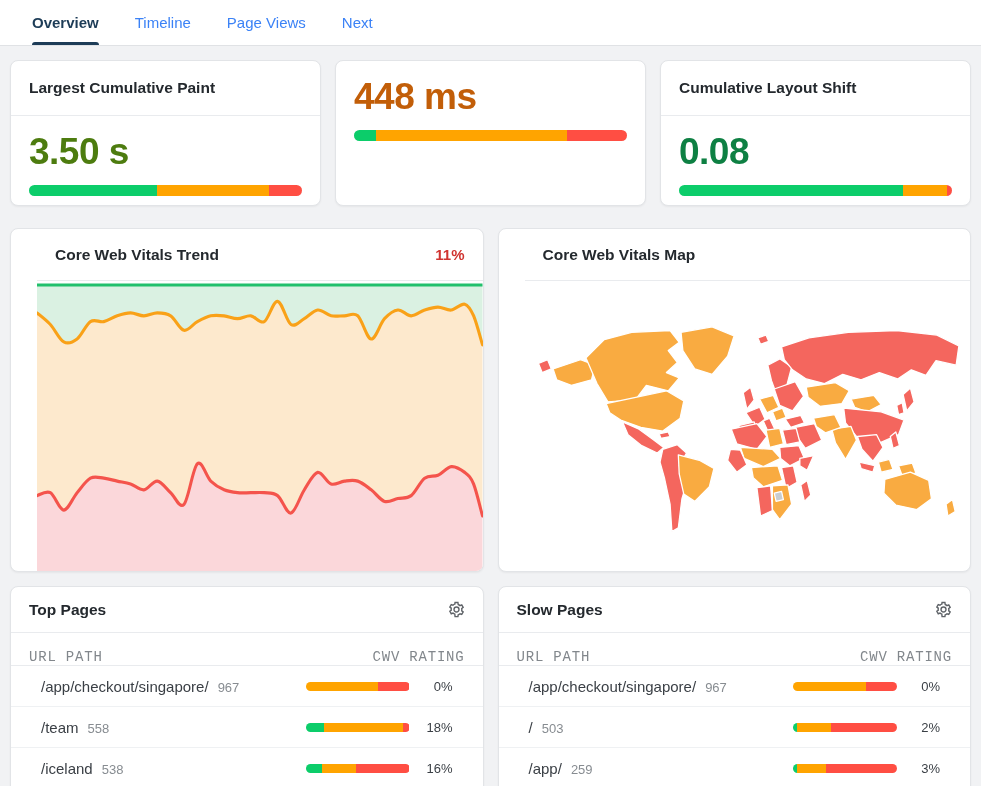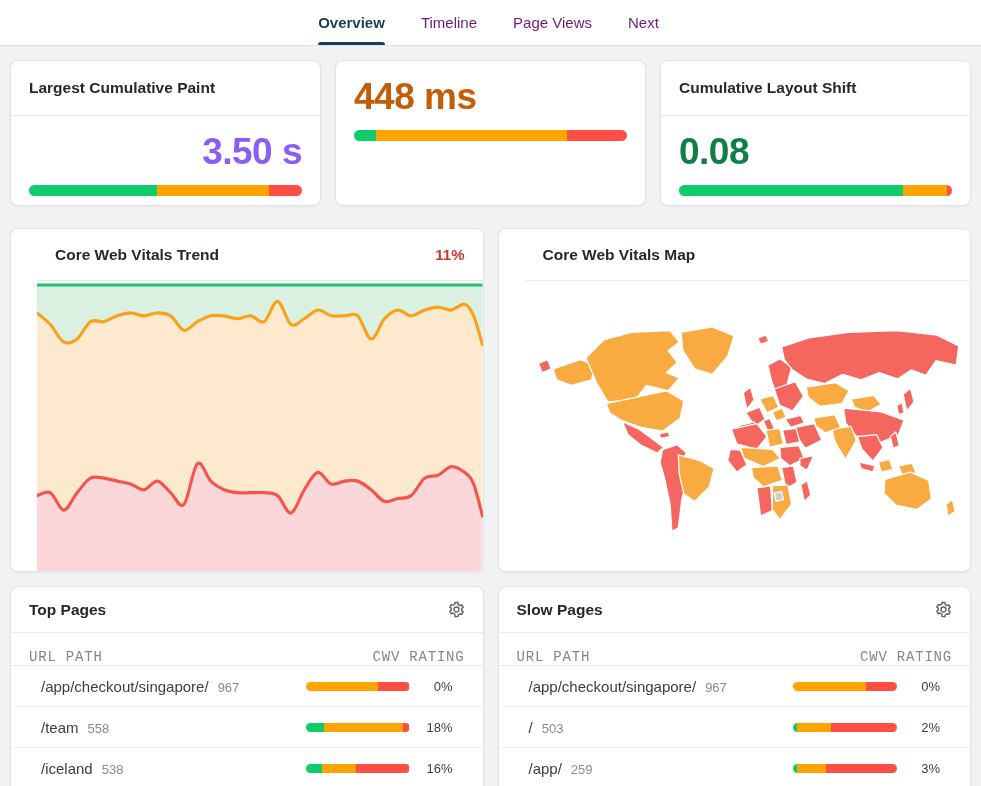--- a/index.html
+++ b/index.html
@@ -3,22 +3,22 @@
 <meta charset="utf-8">
 <style>
   :root{
     --navy:#1d3c57; --good:#0ccd6a; --ni:#ffa400; --poor:#ff4e43;
     --card-border:#e2e4e7; --divider:#e9ebee; --txt:#24292e; --muted:#83888d;
   }
   *{box-sizing:border-box; margin:0; padding:0;}
   html,body{width:981px;height:786px;overflow:hidden;}
   body{background:#f1f2f4;font-family:"Liberation Sans","DejaVu Sans",sans-serif;color:var(--txt);}
   
-  .nav{height:46px;background:#fff;border-bottom:1px solid #e0e2e5;display:flex;align-items:stretch;padding-left:32px;justify-content:center;}
-  .tab{display:flex;align-items:center;position:relative;margin-right:36px;font-size:15px;color:#701a75;cursor:pointer;}
+  .nav{height:46px;background:#fff;border-bottom:1px solid #e0e2e5;display:flex;align-items:stretch;padding-left:32px;}
+  .tab{display:flex;align-items:center;position:relative;margin-right:36px;font-size:15px;color:#3b82f6;cursor:pointer;}
   .tab.active{color:var(--navy);font-weight:700;}
   .tab.active .underline{position:absolute;left:0;right:0;bottom:0;height:3px;background:var(--navy);border-radius:3px 3px 0 0;}
   
   .content{padding:14px 10px 0;}
   .metrics{display:grid;grid-template-columns:1fr 1fr 1fr;gap:14px;}
   .charts{display:grid;grid-template-columns:1fr 1fr;gap:14px;margin-top:22px;}
   .tables{display:grid;grid-template-columns:1fr 1fr;gap:14px;margin-top:14px;}
   .card{background:#fff;border:1px solid var(--card-border);border-radius:8px;box-shadow:0 1px 2px rgba(0,0,0,.05);overflow:hidden;}
   .card-head{display:flex;align-items:center;justify-content:space-between;padding:0 18px;border-bottom:1px solid var(--divider);}
   .card-title{font-size:15.5px;font-weight:700;color:#24292e;}
@@ -71,21 +71,21 @@
 </div>
 
 <div class="content">
 
   <div class="metrics">
     <div class="card metric-card">
       <div class="card-head">
         <span class="card-title">Largest Cumulative Paint</span>
       </div>
       <div class="metric-body">
-        <div class="metric-value" style="color: #8b5cf6; text-align: right;">3.50 s</div>
+        <div class="metric-value" style="color: #4d7c0f;">3.50 s</div>
         <div class="cwv-bar">
             <span class="seg" style="width: 47%; background: rgb(12, 205, 106);"></span>
             <span class="seg" style="width: 41%; background: rgb(255, 164, 0);"></span>
             <span class="seg" style="width: 12%; background: rgb(255, 78, 67);"></span>
           </div>
       </div>
     </div>
     <div class="card metric-card">
       <div class="metric-body">
         <div class="metric-value" style="color: rgb(194, 94, 8);">448 ms</div>

